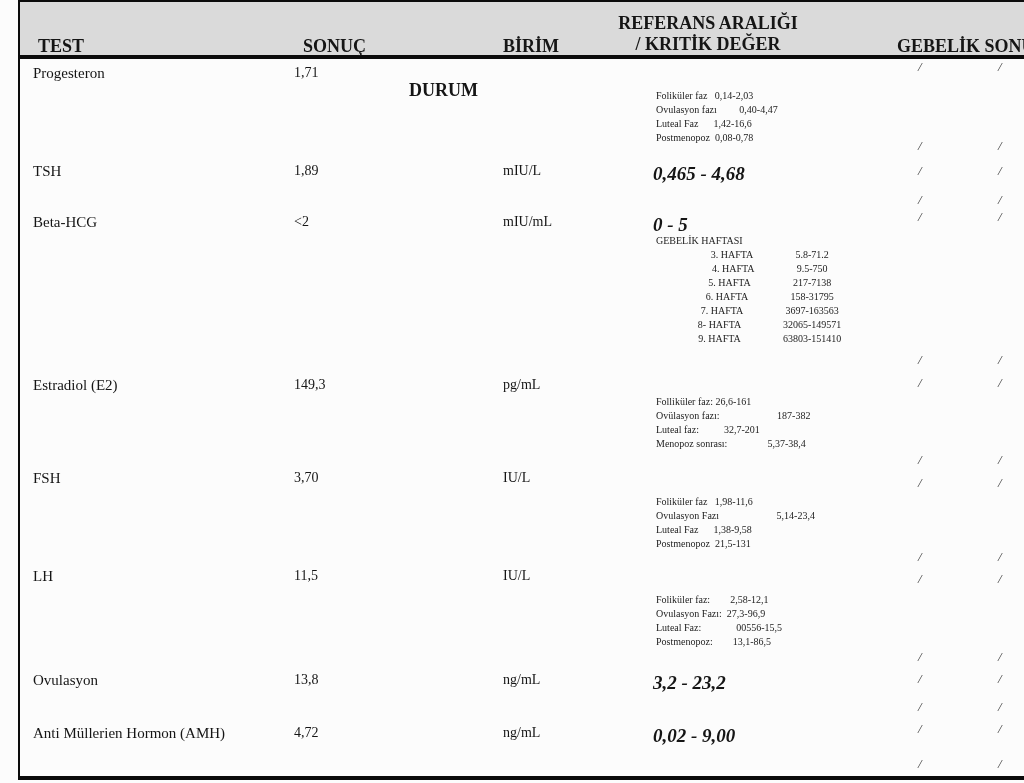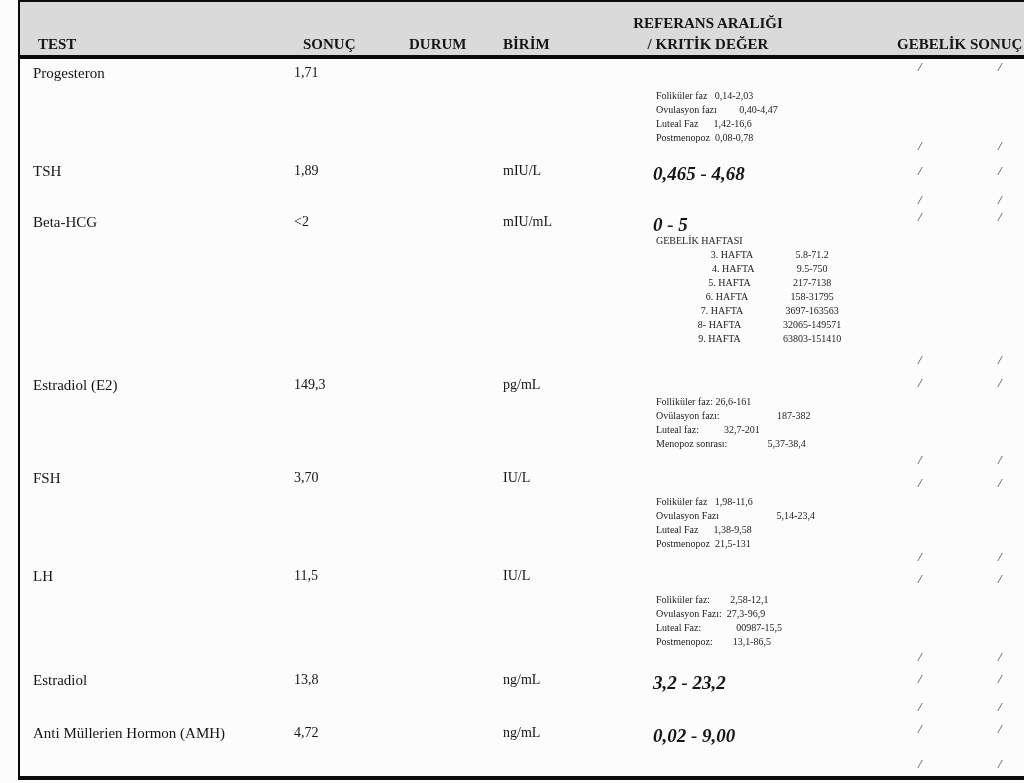--- a/index.html
+++ b/index.html
@@ -9,24 +9,24 @@
     font-family:"Liberation Serif","DejaVu Serif",serif;
     -webkit-font-smoothing:antialiased;
   }
   
   .vline{position:absolute;left:18px;top:0;width:2px;height:778px;background:#0b0b0b;}
   .topline{position:absolute;left:18px;top:0;width:1006px;height:2px;background:#0b0b0b;}
   .band{position:absolute;left:20px;top:2px;width:1004px;height:53px;background:#dadada;}
   .hrule{position:absolute;left:20px;top:55px;width:1004px;height:4px;background:#0b0b0b;}
   .botline{position:absolute;left:18px;top:776px;width:1006px;height:4px;background:#0b0b0b;}
   
-  .hlabel{position:absolute;top:36px;font-weight:700;font-size:15px;white-space:nowrap;}
+  .hlabel{position:absolute;top:36px;font-weight:700;font-size:18px;white-space:nowrap;}
   .h-test{left:38px;}
   .h-result{left:303px;}
-  .h-status{left:409px;}
+  .h-status{left:409px;margin-top:44px;}
   .h-unit{left:503px;}
   .h-ref{left:610px;top:13px;width:196px;text-align:center;line-height:21px;}
   .h-prev{left:897px;}
   
   .trow{position:absolute;left:0;width:1024px;height:20px;}
   .cell{position:absolute;top:0;white-space:nowrap;}
   .c-name{left:33px;font-size:15px;}
   .c-result{left:294px;font-size:14px;}
   .c-status{left:409px;font-size:14px;}
   .c-unit{left:503px;font-size:14px;}
@@ -131,26 +131,26 @@
   <div class="trow" style="top:568px">
     <span class="cell c-name">LH</span>
     <span class="cell c-result">11,5</span>
     <span class="cell c-status"></span>
     <span class="cell c-unit">IU/L</span>
     <span class="cell c-ref"></span>
   </div>
   <div class="details" style="top:593px">
     <div class="dline">Foliküler faz:        2,58-12,1</div>
     <div class="dline">Ovulasyon Fazı:  27,3-96,9</div>
-    <div class="dline">Luteal Faz:              00987-15,5</div>
+    <div class="dline">Luteal Faz:              00556-15,5</div>
     <div class="dline">Postmenopoz:        13,1-86,5</div>
   </div>
 
   <div class="trow" style="top:672px">
-    <span class="cell c-name">Estradiol</span>
+    <span class="cell c-name">Ovulasyon</span>
     <span class="cell c-result">13,8</span>
     <span class="cell c-status"></span>
     <span class="cell c-unit">ng/mL</span>
     <span class="cell c-ref">3,2 - 23,2</span>
   </div>
 
   <div class="trow" style="top:725px">
     <span class="cell c-name">Anti Müllerien Hormon (AMH)</span>
     <span class="cell c-result">4,72</span>
     <span class="cell c-status"></span>

